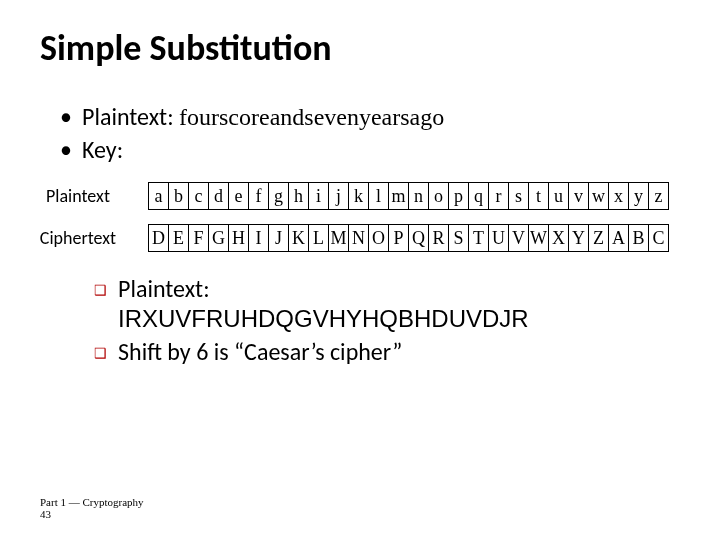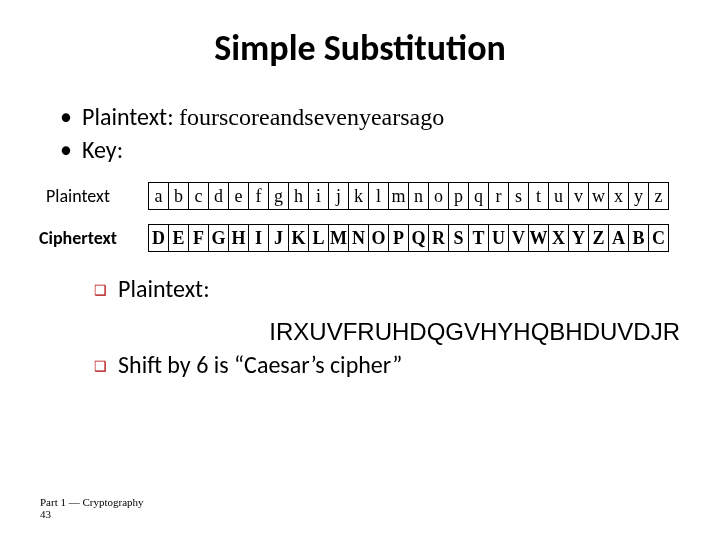--- a/index.html
+++ b/index.html
@@ -12,21 +12,21 @@
     color: #000;
     position: relative;
     overflow: hidden;
   }
   .slide {
     padding: 18px 40px 0 40px;
   }
   .title {
     font-weight: 700;
     font-size: 36px;
-    text-align: center;
+    text-align: left;
     margin: 8px 0 32px 0;
   }
   .bullets1 {
     font-size: 24px;
     margin: 0 0 18px 20px;
   }
   .bullets1 .row {
     display: flex;
     align-items: baseline;
     margin-bottom: 4px;
@@ -56,21 +56,20 @@
     border: 1px solid #000;
     width: 19px;
     height: 26px;
     text-align: center;
     font-family: "Times New Roman", serif;
     font-size: 18px;
     padding: 0;
   }
   .tables + .tables {
     margin-top: 14px;
-    font-weight: bold;
   }
   .bullets2 {
     font-size: 24px;
     margin: 22px 0 0 54px;
   }
   .bullets2 .row {
     display: flex;
     align-items: baseline;
     margin-bottom: 2px;
   }
@@ -79,23 +78,22 @@
     flex: 0 0 24px;
     font-size: 14px;
     color: #b00000;
     position: relative;
     top: -2px;
   }
   .ciphertext-val {
     font-family: Arial, sans-serif;
     font-size: 24px;
     margin-left: 24px;
-    margin-top: 15px;
+    margin-top: 2px;
     margin-bottom: 4px;
-    text-align: right;
   }
   .footer {
     position: absolute;
     left: 40px;
     bottom: 20px;
     font-size: 11px;
     font-family: "Times New Roman", serif;
     white-space: pre-line;
   }
 </style>

